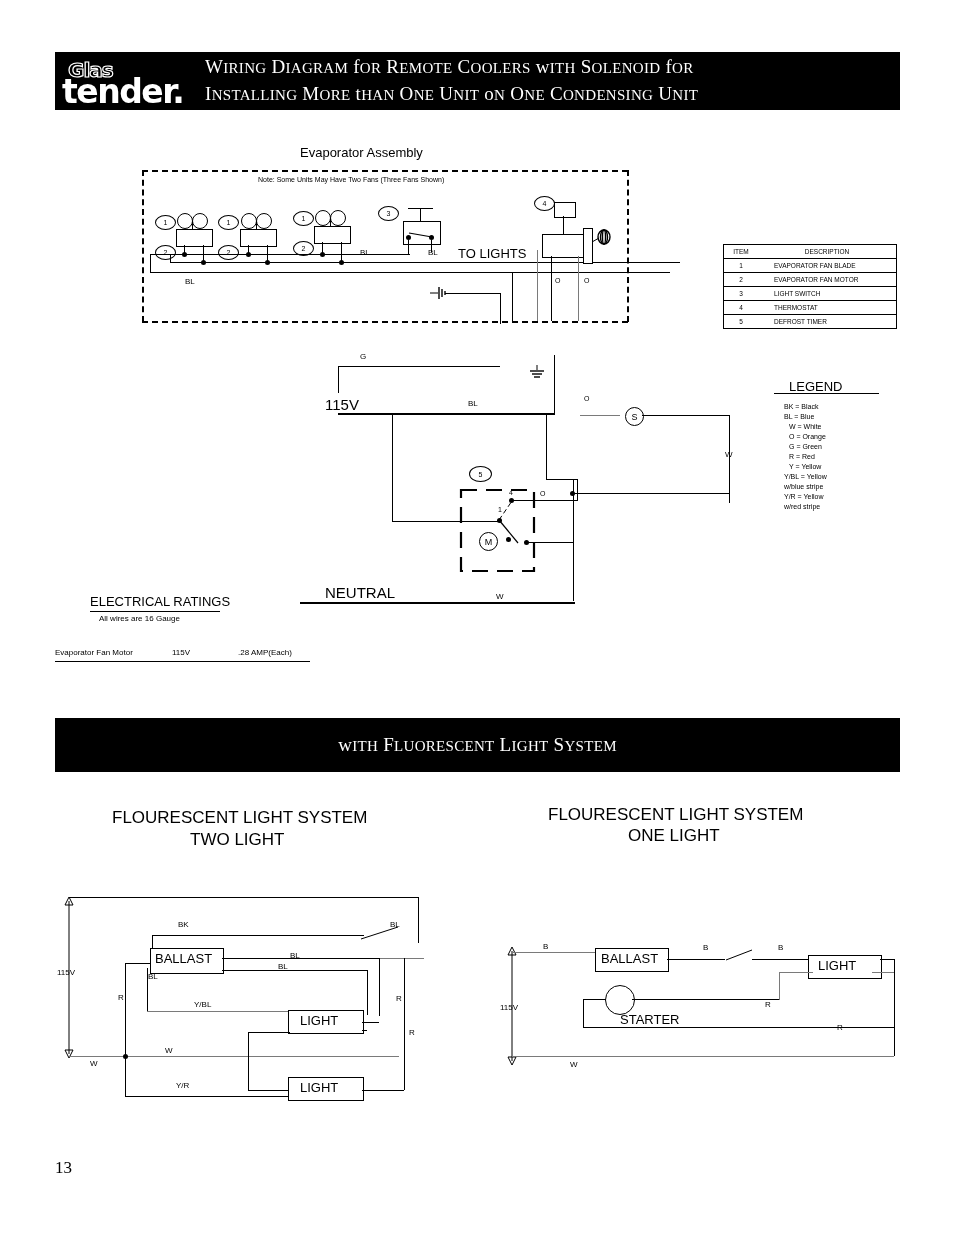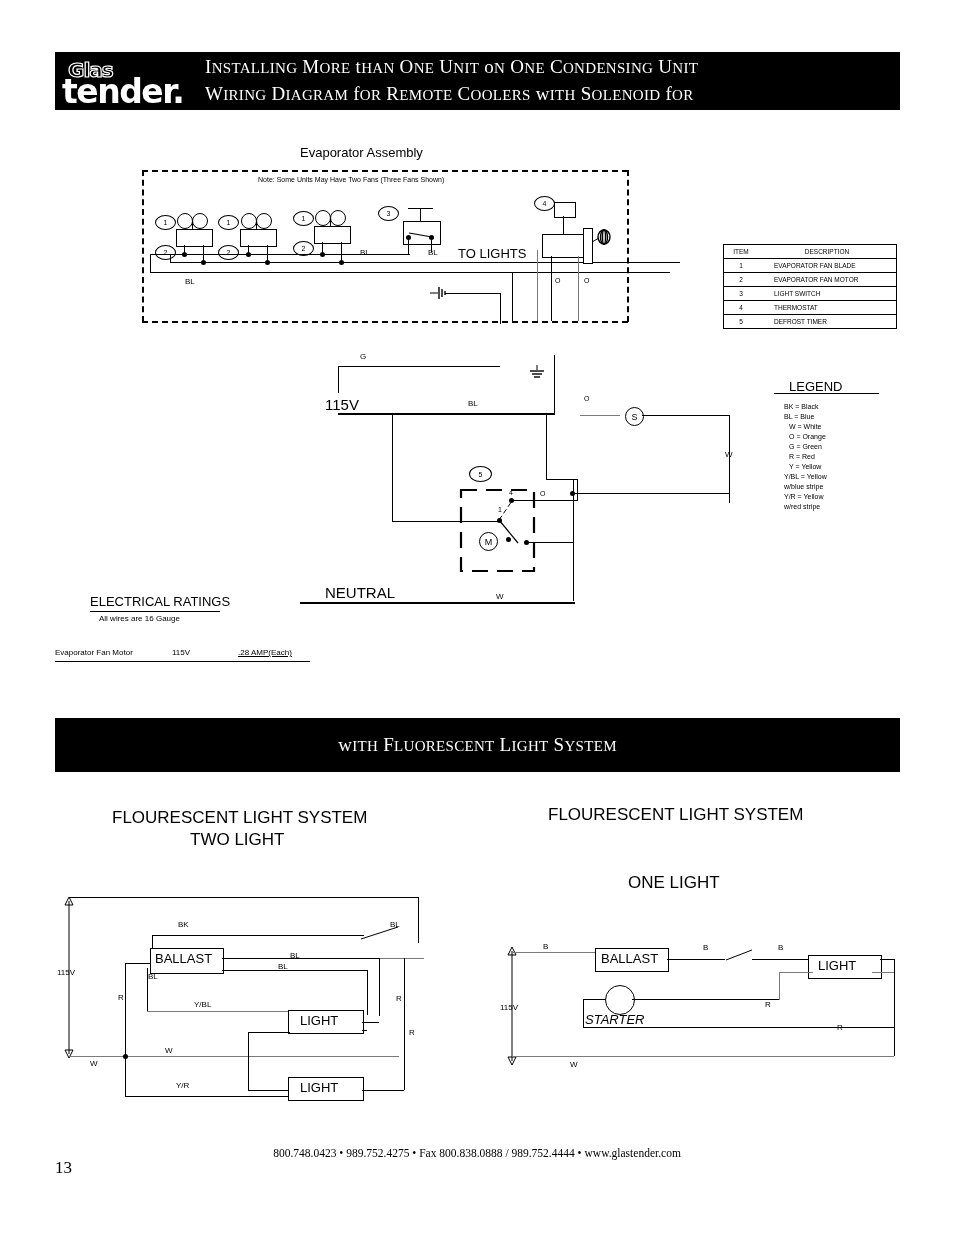--- a/index.html
+++ b/index.html
@@ -73,22 +73,22 @@
   #pagenum{position:absolute;left:55px;top:1158px;font-family:"Liberation Serif", serif;font-size:17px;}
   
   .rule{position:absolute;background:#000;height:1px;}
   svg{position:absolute;overflow:visible;}
 </style>
 </head>
 <body>
 
 <div class="banner" id="banner1">
   <div class="banner-title">
+    <div><span>W</span><span class="sc">IRING</span> <span>D</span><span class="sc">IAGRAM</span> <span>f</span><span class="sc">OR</span> <span>R</span><span class="sc">EMOTE</span> <span>C</span><span class="sc">OOLERS</span> <span>w</span><span class="sc">ITH</span> <span>S</span><span class="sc">OLENOID</span> <span>f</span><span class="sc">OR</span></div>
     <div><span>I</span><span class="sc">NSTALLING</span> <span>M</span><span class="sc">ORE</span> <span>t</span><span class="sc">HAN</span> <span>O</span><span class="sc">NE</span> <span>U</span><span class="sc">NIT</span> <span>o</span><span class="sc">N</span> <span>O</span><span class="sc">NE</span> <span>C</span><span class="sc">ONDENSING</span> <span>U</span><span class="sc">NIT</span></div>
-    <div><span>W</span><span class="sc">IRING</span> <span>D</span><span class="sc">IAGRAM</span> <span>f</span><span class="sc">OR</span> <span>R</span><span class="sc">EMOTE</span> <span>C</span><span class="sc">OOLERS</span> <span>w</span><span class="sc">ITH</span> <span>S</span><span class="sc">OLENOID</span> <span>f</span><span class="sc">OR</span></div>
   </div>
 </div>
 <div id="logo">
   <div class="logo-top">Glas</div>
   <div class="logo-bot">tender.</div>
 </div>
 
 <div class="t s13" style="left:300px;top:145px;">Evaporator Assembly</div>
 <div class="t s7" style="left:258px;top:176px;">Note: Some Units May Have Two Fans (Three Fans Shown)</div>
 
@@ -286,21 +286,21 @@
   <div class="legend-line">w/blue stripe</div>
   <div class="legend-line">Y/R = Yellow</div>
   <div class="legend-line">w/red stripe</div>
 </div>
 
 <div class="t s13" style="left:90px;top:594px;">ELECTRICAL RATINGS</div>
 <div class="rule" style="left:90px;top:611px;width:130px;"></div>
 <div class="t s8" style="left:99px;top:614px;">All wires are 16 Gauge</div>
 <div class="t s8" style="left:55px;top:648px;">Evaporator Fan Motor</div>
 <div class="t s8" style="left:172px;top:648px;">115V</div>
-<div class="t s8" style="left:238px;top:648px;text-decoration:underline;">.28 AMP(Each)</div>
+<div class="t s8" style="left:238px;top:648px;">.28 AMP(Each)</div>
 <div class="rule" style="left:55px;top:661px;width:255px;"></div>
 
 <div class="banner" id="banner2">
   <div class="banner-title">
     <div><span>w</span><span class="sc">ITH</span> <span>F</span><span class="sc">LUORESCENT</span> <span>L</span><span class="sc">IGHT</span> <span>S</span><span class="sc">YSTEM</span></div>
   </div>
 </div>
 
 <div class="t s17" style="left:112px;top:808px;">FLOURESCENT LIGHT SYSTEM</div>
 <div class="t s17" style="left:190px;top:830px;">TWO LIGHT</div>
@@ -363,21 +363,21 @@
 <div class="h" style="left:248px;top:1090px;width:42px;"></div>
 
 <div class="box" style="left:288px;top:1077px;width:74px;height:22px;"></div>
 <div class="t s13" style="left:300px;top:1080px;">LIGHT</div>
 <div class="h" style="left:362px;top:1090px;width:42px;"></div>
 
 <div class="t s8" style="left:176px;top:1081px;">Y/R</div>
 <div class="h" style="left:125px;top:1096px;width:163px;"></div>
 
 <div class="t s17" style="left:548px;top:805px;">FLOURESCENT LIGHT SYSTEM</div>
-<div class="t s17" style="left:628px;top:826px;margin-top:47px;">ONE LIGHT</div>
+<div class="t s17" style="left:628px;top:826px;">ONE LIGHT</div>
 
 <svg style="left:505px;top:945px;width:14px;height:122px;">
   <line x1="7" y1="6" x2="7" y2="116" stroke="#000"></line>
   <polygon points="7,2 3,10 11,10" fill="none" stroke="#000"></polygon>
   <polygon points="7,120 3,112 11,112" fill="none" stroke="#000"></polygon>
 </svg>
 <div class="t s8" style="left:500px;top:1003px;">115V</div>
 
 <div class="hg" style="left:512px;top:952px;width:84px;"></div>
 <div class="t s8" style="left:543px;top:942px;">B</div>
@@ -392,29 +392,28 @@
 <div class="h" style="left:752px;top:959px;width:58px;"></div>
 <div class="t s8" style="left:778px;top:943px;">B</div>
 
 <div class="box" style="left:808px;top:955px;width:72px;height:22px;"></div>
 <div class="t s13" style="left:818px;top:958px;">LIGHT</div>
 <div class="h" style="left:880px;top:959px;width:15px;"></div>
 <div class="v" style="left:894px;top:959px;height:97px;"></div>
 <div class="hg" style="left:872px;top:972px;width:22px;"></div>
 
 <div class="circ" style="left:605px;top:985px;width:28px;height:28px;"></div>
-<div class="t s13" style="left:585px;top:1012px;font-style:italic;">STARTER</div>
+<div class="t s13" style="left:620px;top:1012px;">STARTER</div>
 <div class="h" style="left:583px;top:999px;width:23px;"></div>
 <div class="v" style="left:583px;top:999px;height:29px;"></div>
 <div class="h" style="left:583px;top:1027px;width:311px;"></div>
 <div class="h" style="left:632px;top:999px;width:148px;"></div>
 <div class="vg" style="left:779px;top:972px;height:28px;"></div>
 <div class="hg" style="left:779px;top:972px;width:34px;"></div>
 <div class="t s8" style="left:765px;top:1000px;">R</div>
 <div class="t s8" style="left:837px;top:1023px;">R</div>
 
 <div class="hg" style="left:512px;top:1056px;width:382px;"></div>
 <div class="t s8" style="left:570px;top:1060px;">W</div>
 
 <div id="pagenum">13</div>
 <div id="footer">
-  <div>800.748.0423  •  989.752.4275  •  Fax 800.838.0888 / 989.752.4444  •  www.glastender.com</div>
 </div>
 
 </body></html>

